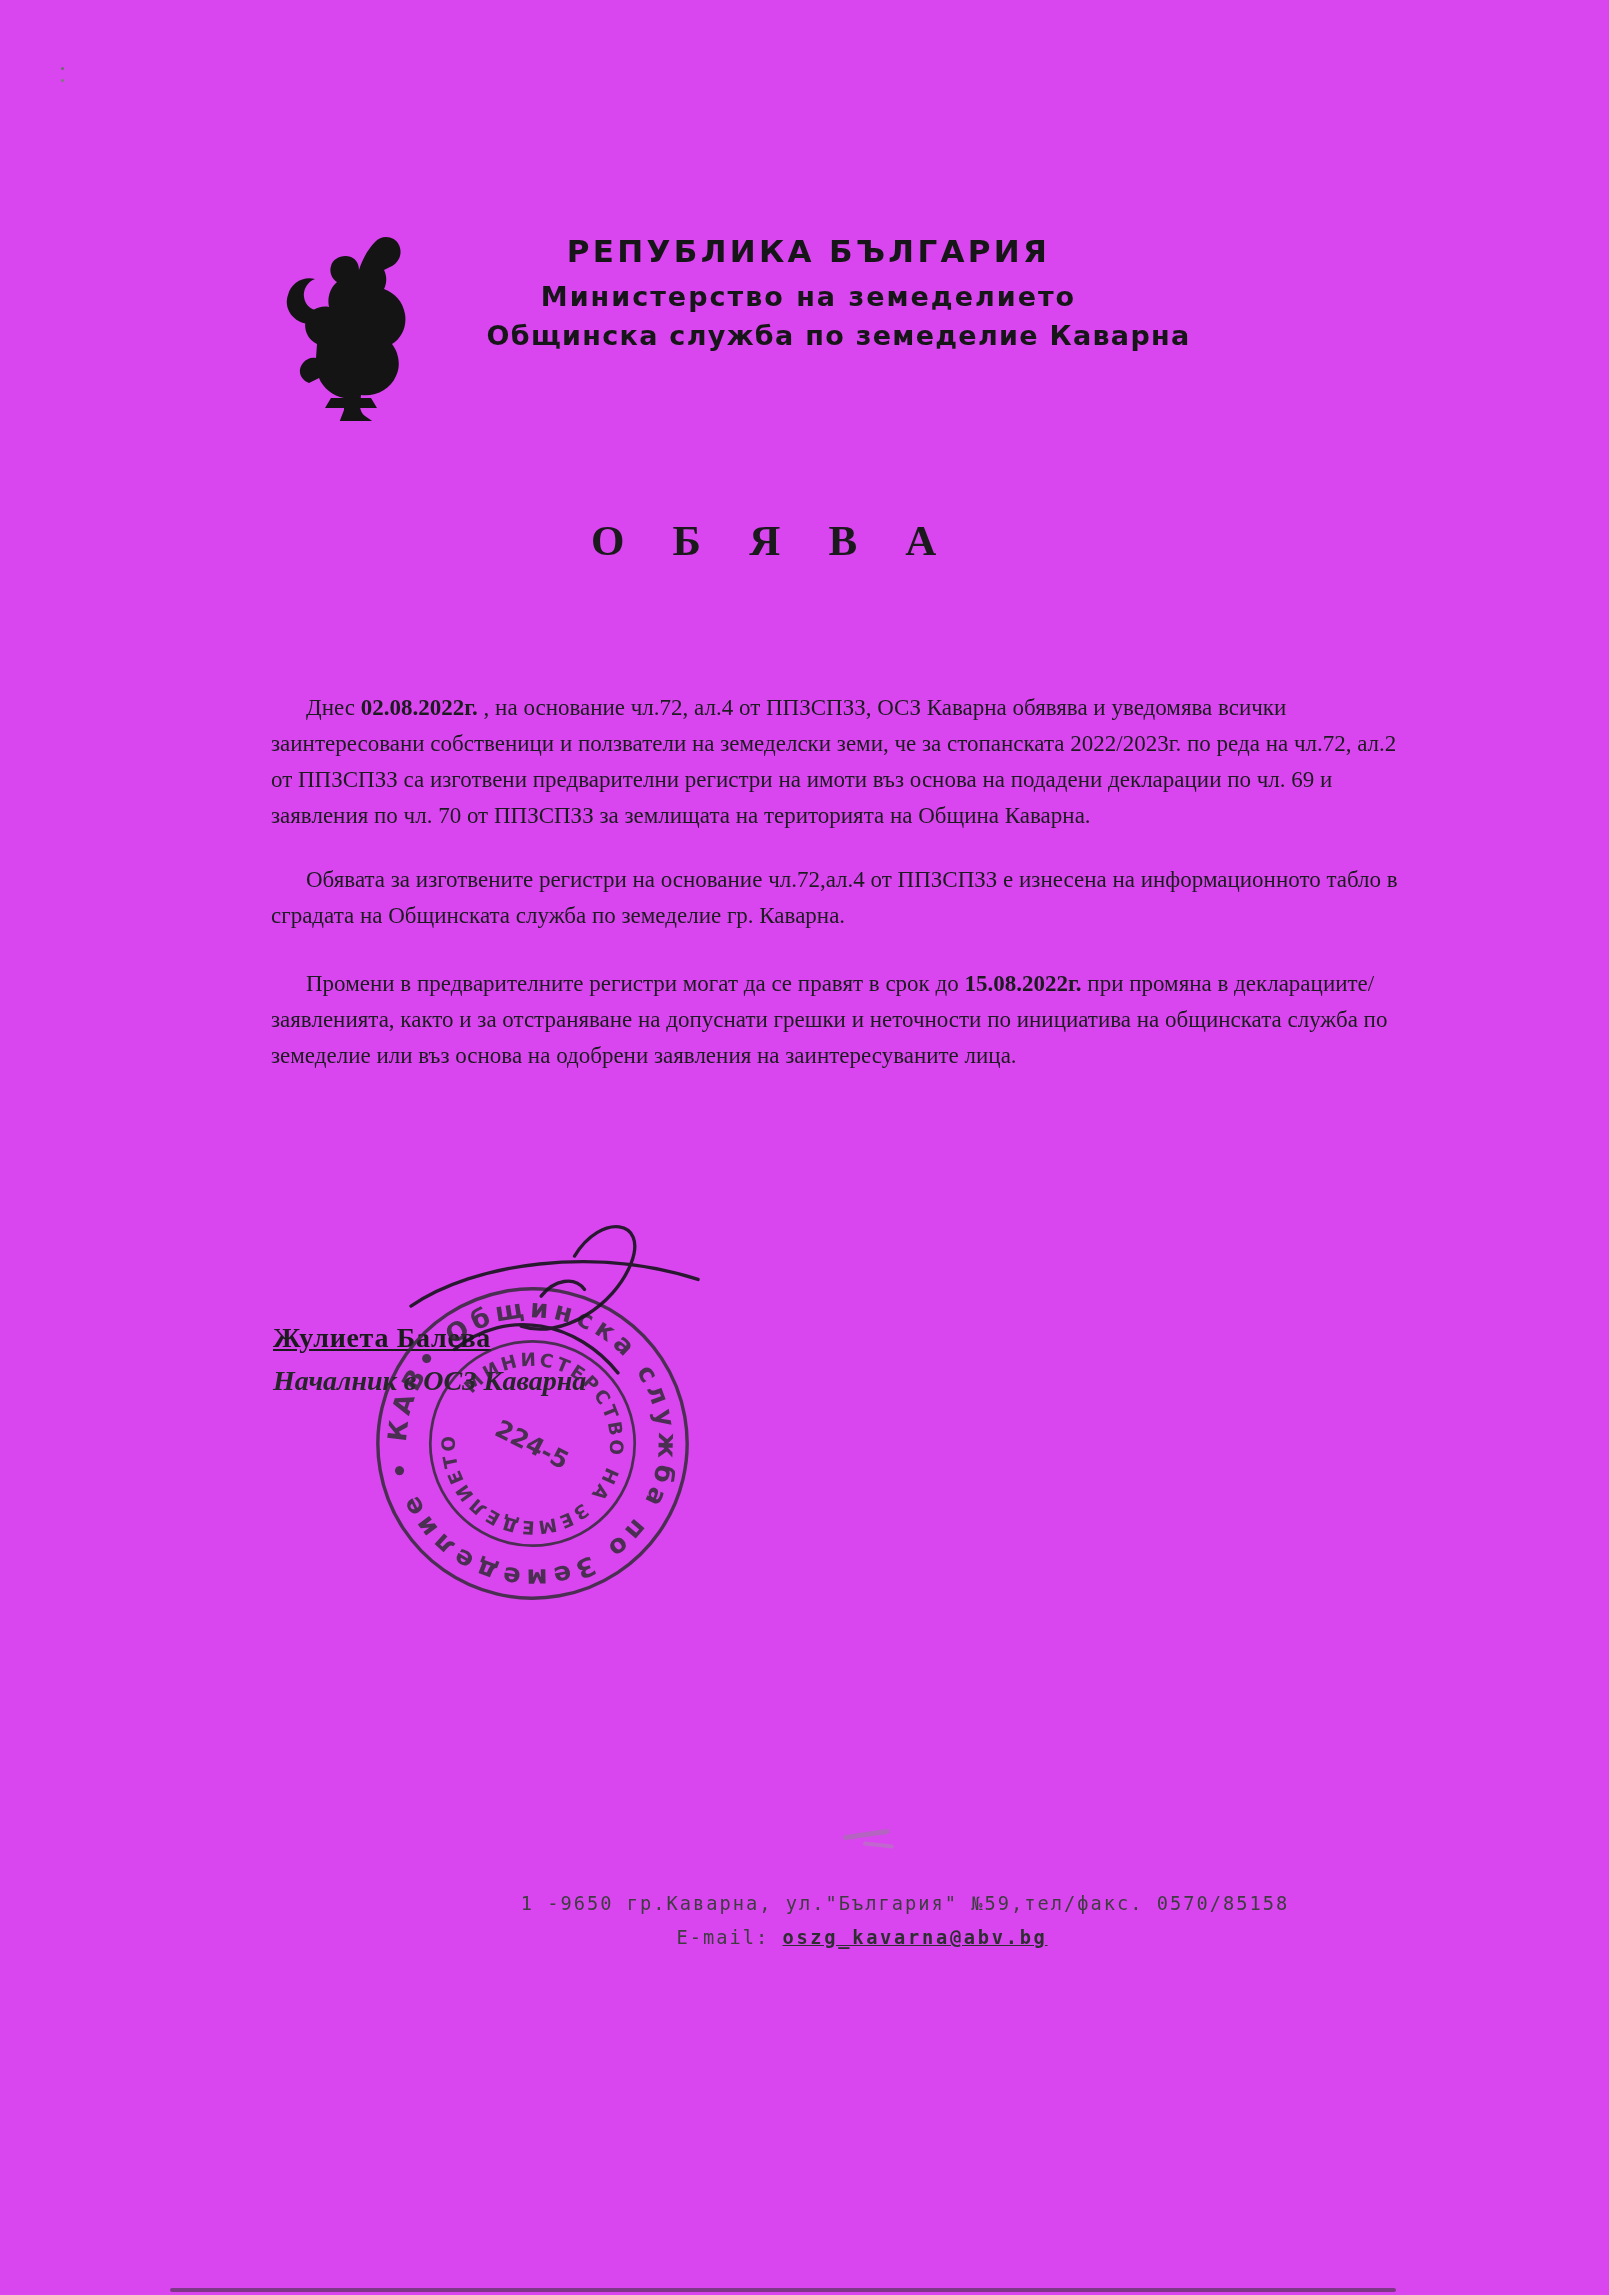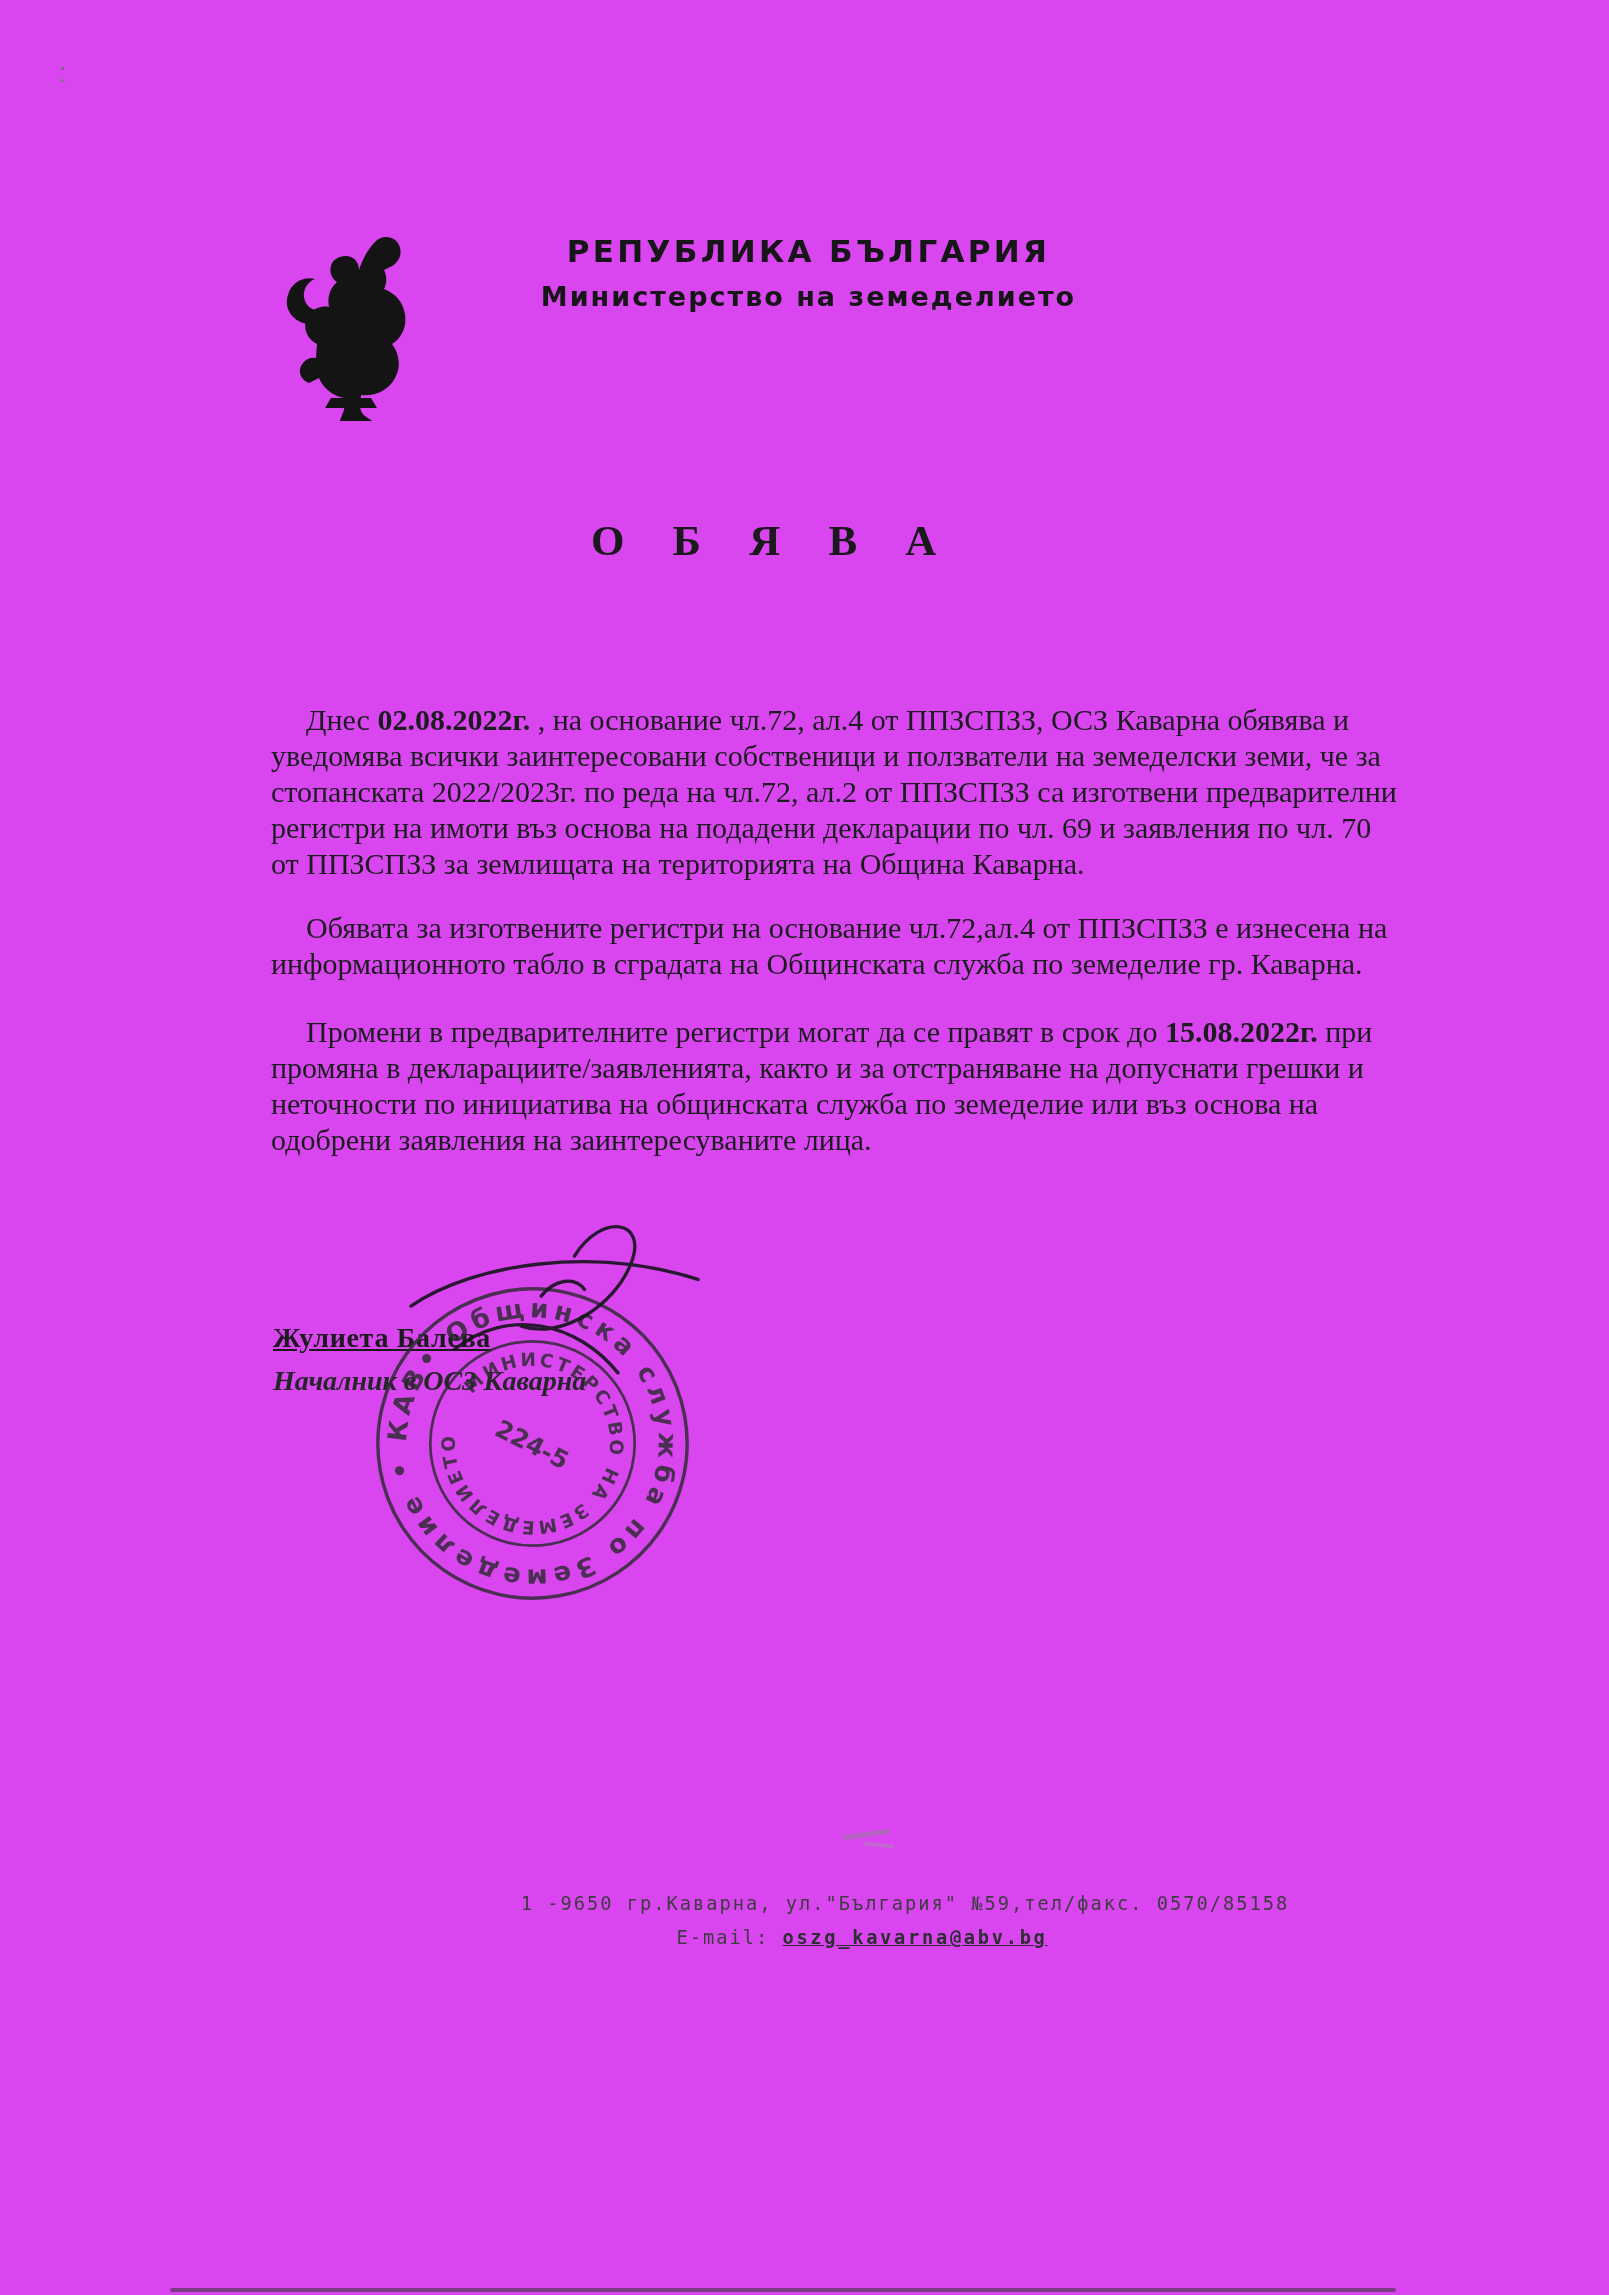--- a/index.html
+++ b/index.html
@@ -26,21 +26,21 @@
   
   .title{
     position:absolute;top:516px;left:0;width:1610px;
     text-align:center;transform:translateX(-32px);
     font-weight:700;font-size:43px;letter-spacing:18.7px;
     color:#1a1a1c;
   }
   
   .body-text{
     position:absolute;left:271px;top:690px;width:1133px;
-    font-size:30px;line-height:36px;color:#1c1c20;margin-top:12px;
+    font-size:23px;line-height:36px;color:#1c1c20;
   }
   .body-text p{margin:0;text-indent:35px;}
   .body-text p.p2{margin-top:28px;}
   .body-text p.p3{margin-top:29px;text-indent:25.4px;}
   .body-text p.p4{margin-top:32px;}
   
   .sig-name{
     position:absolute;left:273px;top:1322px;
     font-size:28px;font-weight:700;color:#1b1b1e;letter-spacing:0.7px;text-decoration:underline;
   }
@@ -76,20 +76,21 @@
     <g fill="#141414">
       <path d="M96,16 c7,-8 20,-6 24,3 c4,9 0,18 -9,22 l-6,3 c3,6 3,13 0,19 c11,4 19,13 21,25 c2,12 -3,24 -13,30 c7,9 9,22 4,32 c-6,14 -21,21 -35,19 l-1,11 c0,4 2,8 5,10 l10,7 l-36,0 l5,-13 l0,-12 c-11,-2 -21,-10 -25,-20 l-10,5 c-9,-3 -12,-13 -6,-20 c3,-4 8,-6 13,-5 l1,-14 c-9,-4 -14,-15 -11,-24 c3,-10 14,-15 23,-13 c-2,-9 1,-19 8,-25 c-5,-3 -8,-10 -6,-16 c2,-8 12,-12 20,-9 c5,2 8,7 8,13 c3,-10 9,-21 16,-28 z"></path>
       <path d="M30,98 c-15,-1 -26,-15 -21,-29 c3,-12 15,-19 27,-16 c-8,3 -12,11 -11,18 c1,9 9,14 17,14 z"></path>
       <path d="M52,172 l40,0 l6,10 l-52,0 z"></path>
     </g>
   </svg>
 
   <div class="header-text">
     <div class="h-country">РЕПУБЛИКА БЪЛГАРИЯ</div>
     <div class="h-ministry">Министерство на земеделието</div>
+    <div class="h-office">Общинска служба по земеделие Каварна</div>
   </div>
 
   <div class="title">О Б Я В А</div>
 
   <div class="body-text">
     <p class="p1"><span>Днес </span><b>02.08.2022г.</b><span> , на основание чл.72, ал.4 от ППЗСПЗЗ, ОСЗ Каварна обявява и уведомява всички заинтересовани собственици и ползватели на земеделски земи, че за стопанската 2022/2023г. по реда на чл.72, ал.2 от ППЗСПЗЗ са изготвени предварителни регистри на имоти въз основа на подадени декларации по чл. 69 и заявления по чл. 70 от ППЗСПЗЗ за землищата на територията на Община Каварна.</span></p>
     <p class="p2">Обявата за изготвените регистри на основание чл.72,ал.4 от ППЗСПЗЗ е изнесена на информационното табло в сградата на Общинската служба по земеделие гр. Каварна.</p>
     <p class="p4"><span>Промени в предварителните регистри могат да се правят в срок до </span><b>15.08.2022г.</b><span> при промяна в декларациите/заявленията, както и за отстраняване на допуснати грешки и неточности по инициатива на общинската служба по земеделие или въз основа на одобрени заявления на заинтересуваните лица.</span></p>
   </div>
 

